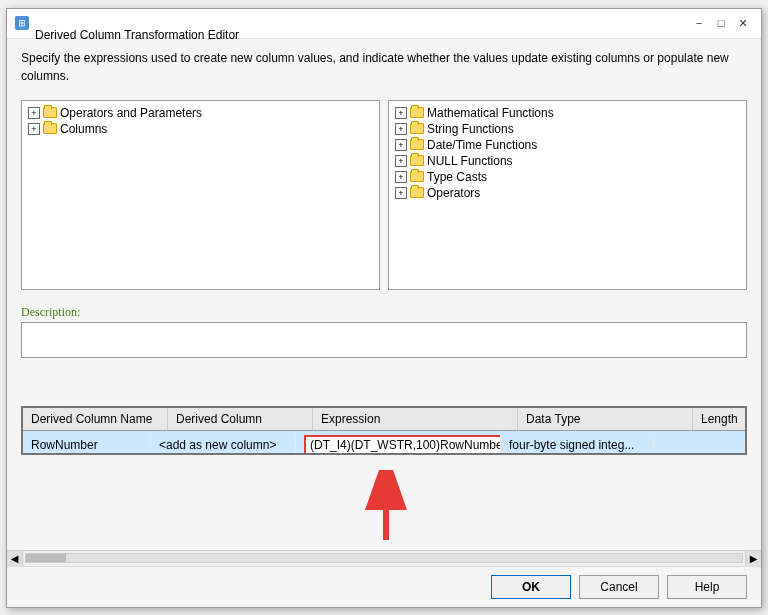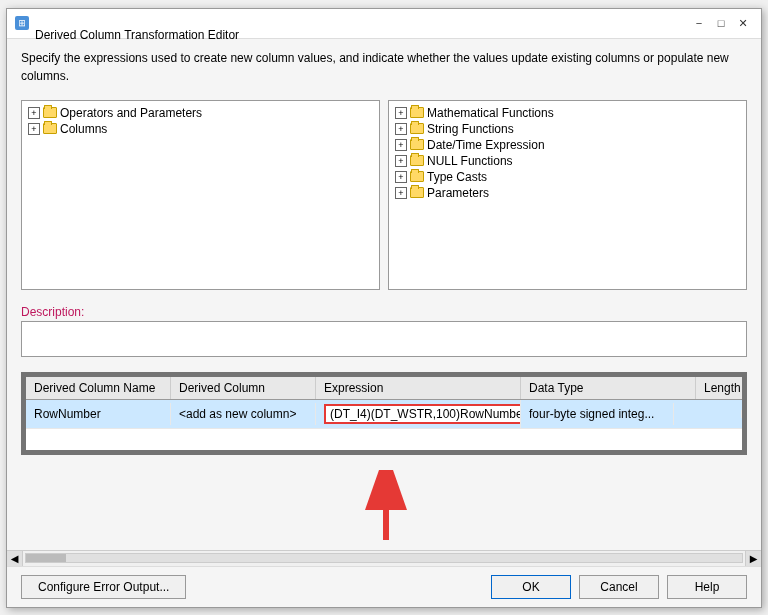--- a/index.html
+++ b/index.html
@@ -135,35 +135,37 @@
       border-bottom: none;
       border-radius: 1px 1px 0 0;
     }
     .description-area {
       display: flex;
       flex-direction: column;
       gap: 2px;
     }
     .description-label {
       font-size: 12px;
-      color: #be185d;
+      color: #4d7c0f;
+      font-family: Liberation Serif, serif;
     }
     .description-box {
       border: 1px solid #999;
       background: #fff;
       height: 36px;
       width: 100%;
     }
     .table-area {
       flex: 1;
-      border: 5px solid #737373;
+      border: 2px solid #737373;
       background: #fff;
       overflow: hidden;
       display: flex;
       flex-direction: column;
+      margin-top: 33px;
     }
     .table-header {
       display: flex;
       background: #e8e8e8;
       border-bottom: 1px solid #999;
     }
     .th {
       padding: 4px 8px;
       border-right: 1px solid #ccc;
       font-weight: normal;
@@ -191,21 +193,21 @@
     .td {
       padding: 4px 8px;
       border-right: 1px solid #e8e8e8;
       font-size: 12px;
       color: #000;
       flex-shrink: 0;
       white-space: nowrap;
       overflow: hidden;
       text-overflow: ellipsis;
     }
-    .td-name { width: 145px; }
+    .td-name { width: 128px; }
     .td-derived { width: 145px; }
     .td-expression {
       width: 205px;
       position: relative;
     }
     .expression-cell {
       border: 2px solid #e53935;
       padding: 1px 4px;
       background: #fff;
       font-size: 12px;
@@ -253,20 +255,21 @@
       font-size: 12px;
       cursor: pointer;
       border: 1px solid #999;
       background: #f0f0f0;
       min-width: 80px;
       text-align: center;
     }
     .btn-ok {
       background: #f0f0f0;
       border: 1px solid #0066cc;
+      font-weight: bold;
     }
   </style>
 </head>
 <body>
 
 <div class="window">
 
   <div class="title-bar">
     <div class="title-bar-left">
       <div class="title-icon">⊞</div>
@@ -305,36 +308,36 @@
           <span>Mathematical Functions</span>
         </div>
         <div class="tree-item">
           <div class="expand-btn">+</div>
           <div class="folder-icon"></div>
           <span>String Functions</span>
         </div>
         <div class="tree-item">
           <div class="expand-btn">+</div>
           <div class="folder-icon"></div>
-          <span>Date/Time Expression</span>
+          <span>Date/Time Functions</span>
         </div>
         <div class="tree-item">
           <div class="expand-btn">+</div>
           <div class="folder-icon"></div>
           <span>NULL Functions</span>
         </div>
         <div class="tree-item">
           <div class="expand-btn">+</div>
           <div class="folder-icon"></div>
           <span>Type Casts</span>
         </div>
         <div class="tree-item">
           <div class="expand-btn">+</div>
           <div class="folder-icon"></div>
-          <span>Parameters</span>
+          <span>Operators</span>
         </div>
       </div>
     </div>
 
     <div class="description-area">
       <span class="description-label">Description:</span>
       <div class="description-box"></div>
     </div>
 
     <div class="table-area">
@@ -375,20 +378,17 @@
 
   <div class="scrollbar-area">
     <div style="width:16px;height:100%;background:#e0e0e0;border-right:1px solid #ccc;display:flex;align-items:center;justify-content:center;font-size:10px;cursor:pointer;">◀</div>
     <div class="scrollbar-track">
       <div class="scrollbar-thumb"></div>
     </div>
     <div style="width:16px;height:100%;background:#e0e0e0;border-left:1px solid #ccc;display:flex;align-items:center;justify-content:center;font-size:10px;cursor:pointer;">▶</div>
   </div>
 
   <div class="footer">
-    <div class="footer-left">
-      <button class="btn">Configure Error Output...</button>
-    </div>
     <button class="btn btn-ok">OK</button>
     <button class="btn">Cancel</button>
     <button class="btn">Help</button>
   </div>
 </div>
 
 </body></html>

